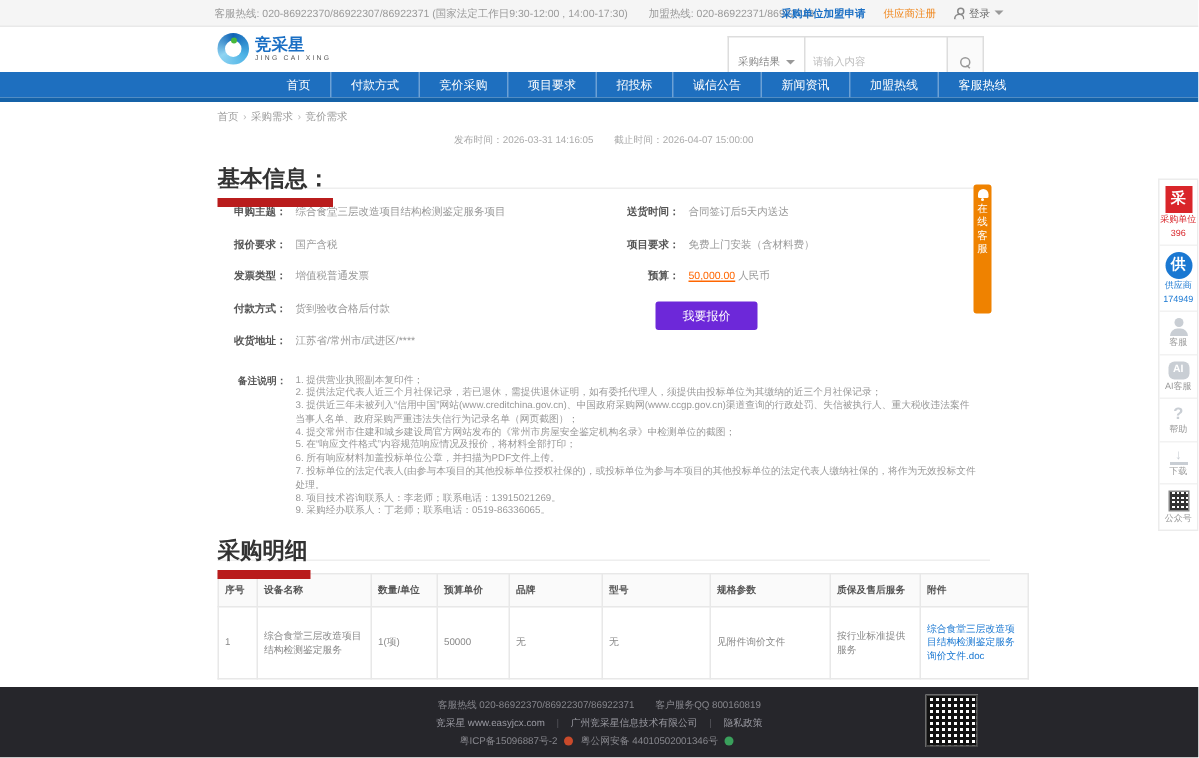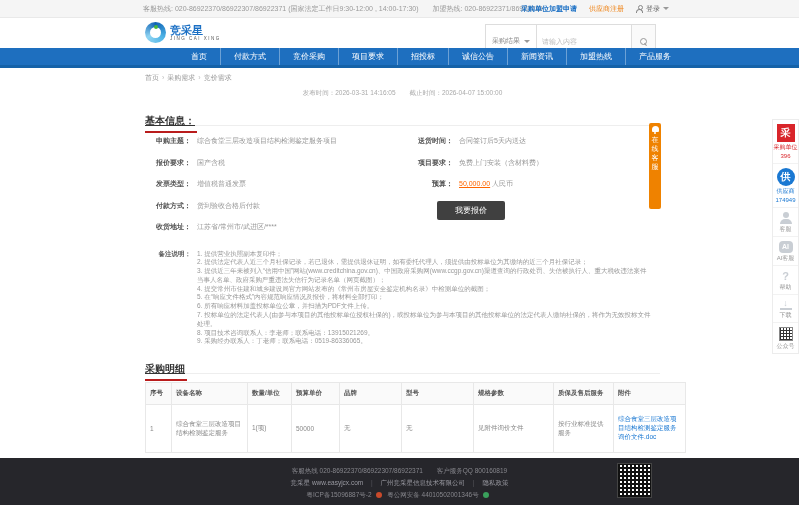--- a/index.html
+++ b/index.html
@@ -60,31 +60,31 @@
   
   .content { position:absolute; top:68px; left:145px; width:515px; }
   .breadcrumb { font-size:7px; color:#999; margin-top:5px; display:flex; gap:3px; }
   .crumb { cursor:pointer; }
   .crumb:not(:last-child):after { content:"›"; margin-left:3px; color:#bbb; }
   .page-title { text-align:center; font-size:11px; font-weight:bold; color:#333; margin-top:8px; }
   .meta { text-align:center; font-size:6.5px; color:#aaa; margin-top:6px; }
   .meta span { margin:0 6px; }
 
   .section-head { margin-top:12px; border-bottom:1px solid #eee; position:relative; height:16px; }
-  .section-label { display:inline-block; font-size:10px; font-weight:bold; color:#333;
-                   border-bottom:2px solid #b91c1c; padding:0 2px 3px 0;text-decoration:underline; }
+  .section-label { display:inline-block; font-size:15px; font-weight:bold; color:#333;
+                   border-bottom:6px solid #b91c1c; padding:0 2px 3px 0; }
 
   .info-grid { display:flex; margin-top:10px; font-size:7px; }
   .info-col-l { width:262px; }
   .info-col-r { width:253px; }
   .info-row { display:flex; margin-bottom:11.5px; }
   .info-label { width:46px; text-align:right; font-weight:bold; color:#555; flex-shrink:0; }
   .info-value { color:#999; margin-left:6px; }
   .budget-value { color:#f60; text-decoration:underline; }
-  .quote-btn { display:inline-block; background:#404040; color:#fff; font-size:8px;
+  .quote-btn { display:inline-block; background:#6d28d9; color:#fff; font-size:8px;
                padding:4px 18px; border:none; border-radius:2px; cursor:pointer; margin-left:30px; }
 
   .remarks { display:flex; font-size:6.5px; margin-top:6px; }
   .remarks-label { width:46px; text-align:right; font-weight:bold; color:#555; flex-shrink:0; }
   .remarks-list { margin-left:6px; color:#999; width:455px; }
   .remark-item { line-height:8.8px; }
 
   .detail-section { margin-top:4px; }
   table.detail { width:515px; border-collapse:collapse; margin-top:8px; table-layout:fixed; }
   table.detail th, table.detail td { border:1px solid #e8e8e8; font-size:6.5px; padding:6px 4px;
@@ -185,21 +185,21 @@
 <div class="navbar">
   <div class="nav-inner">
     <span class="nav-item">首页</span>
     <span class="nav-item">付款方式</span>
     <span class="nav-item">竞价采购</span>
     <span class="nav-item">项目要求</span>
     <span class="nav-item">招投标</span>
     <span class="nav-item">诚信公告</span>
     <span class="nav-item">新闻资讯</span>
     <span class="nav-item">加盟热线</span>
-    <span class="nav-item">产品服务</span>
+    <span class="nav-item">客服热线</span>
   </div>
 </div>
 <div class="nav-strip"></div>
 
 <div class="content">
   <div class="breadcrumb">
     <span class="crumb">首页</span>
     <span class="crumb">采购需求</span>
     <span class="crumb">竞价需求</span>
   </div>

